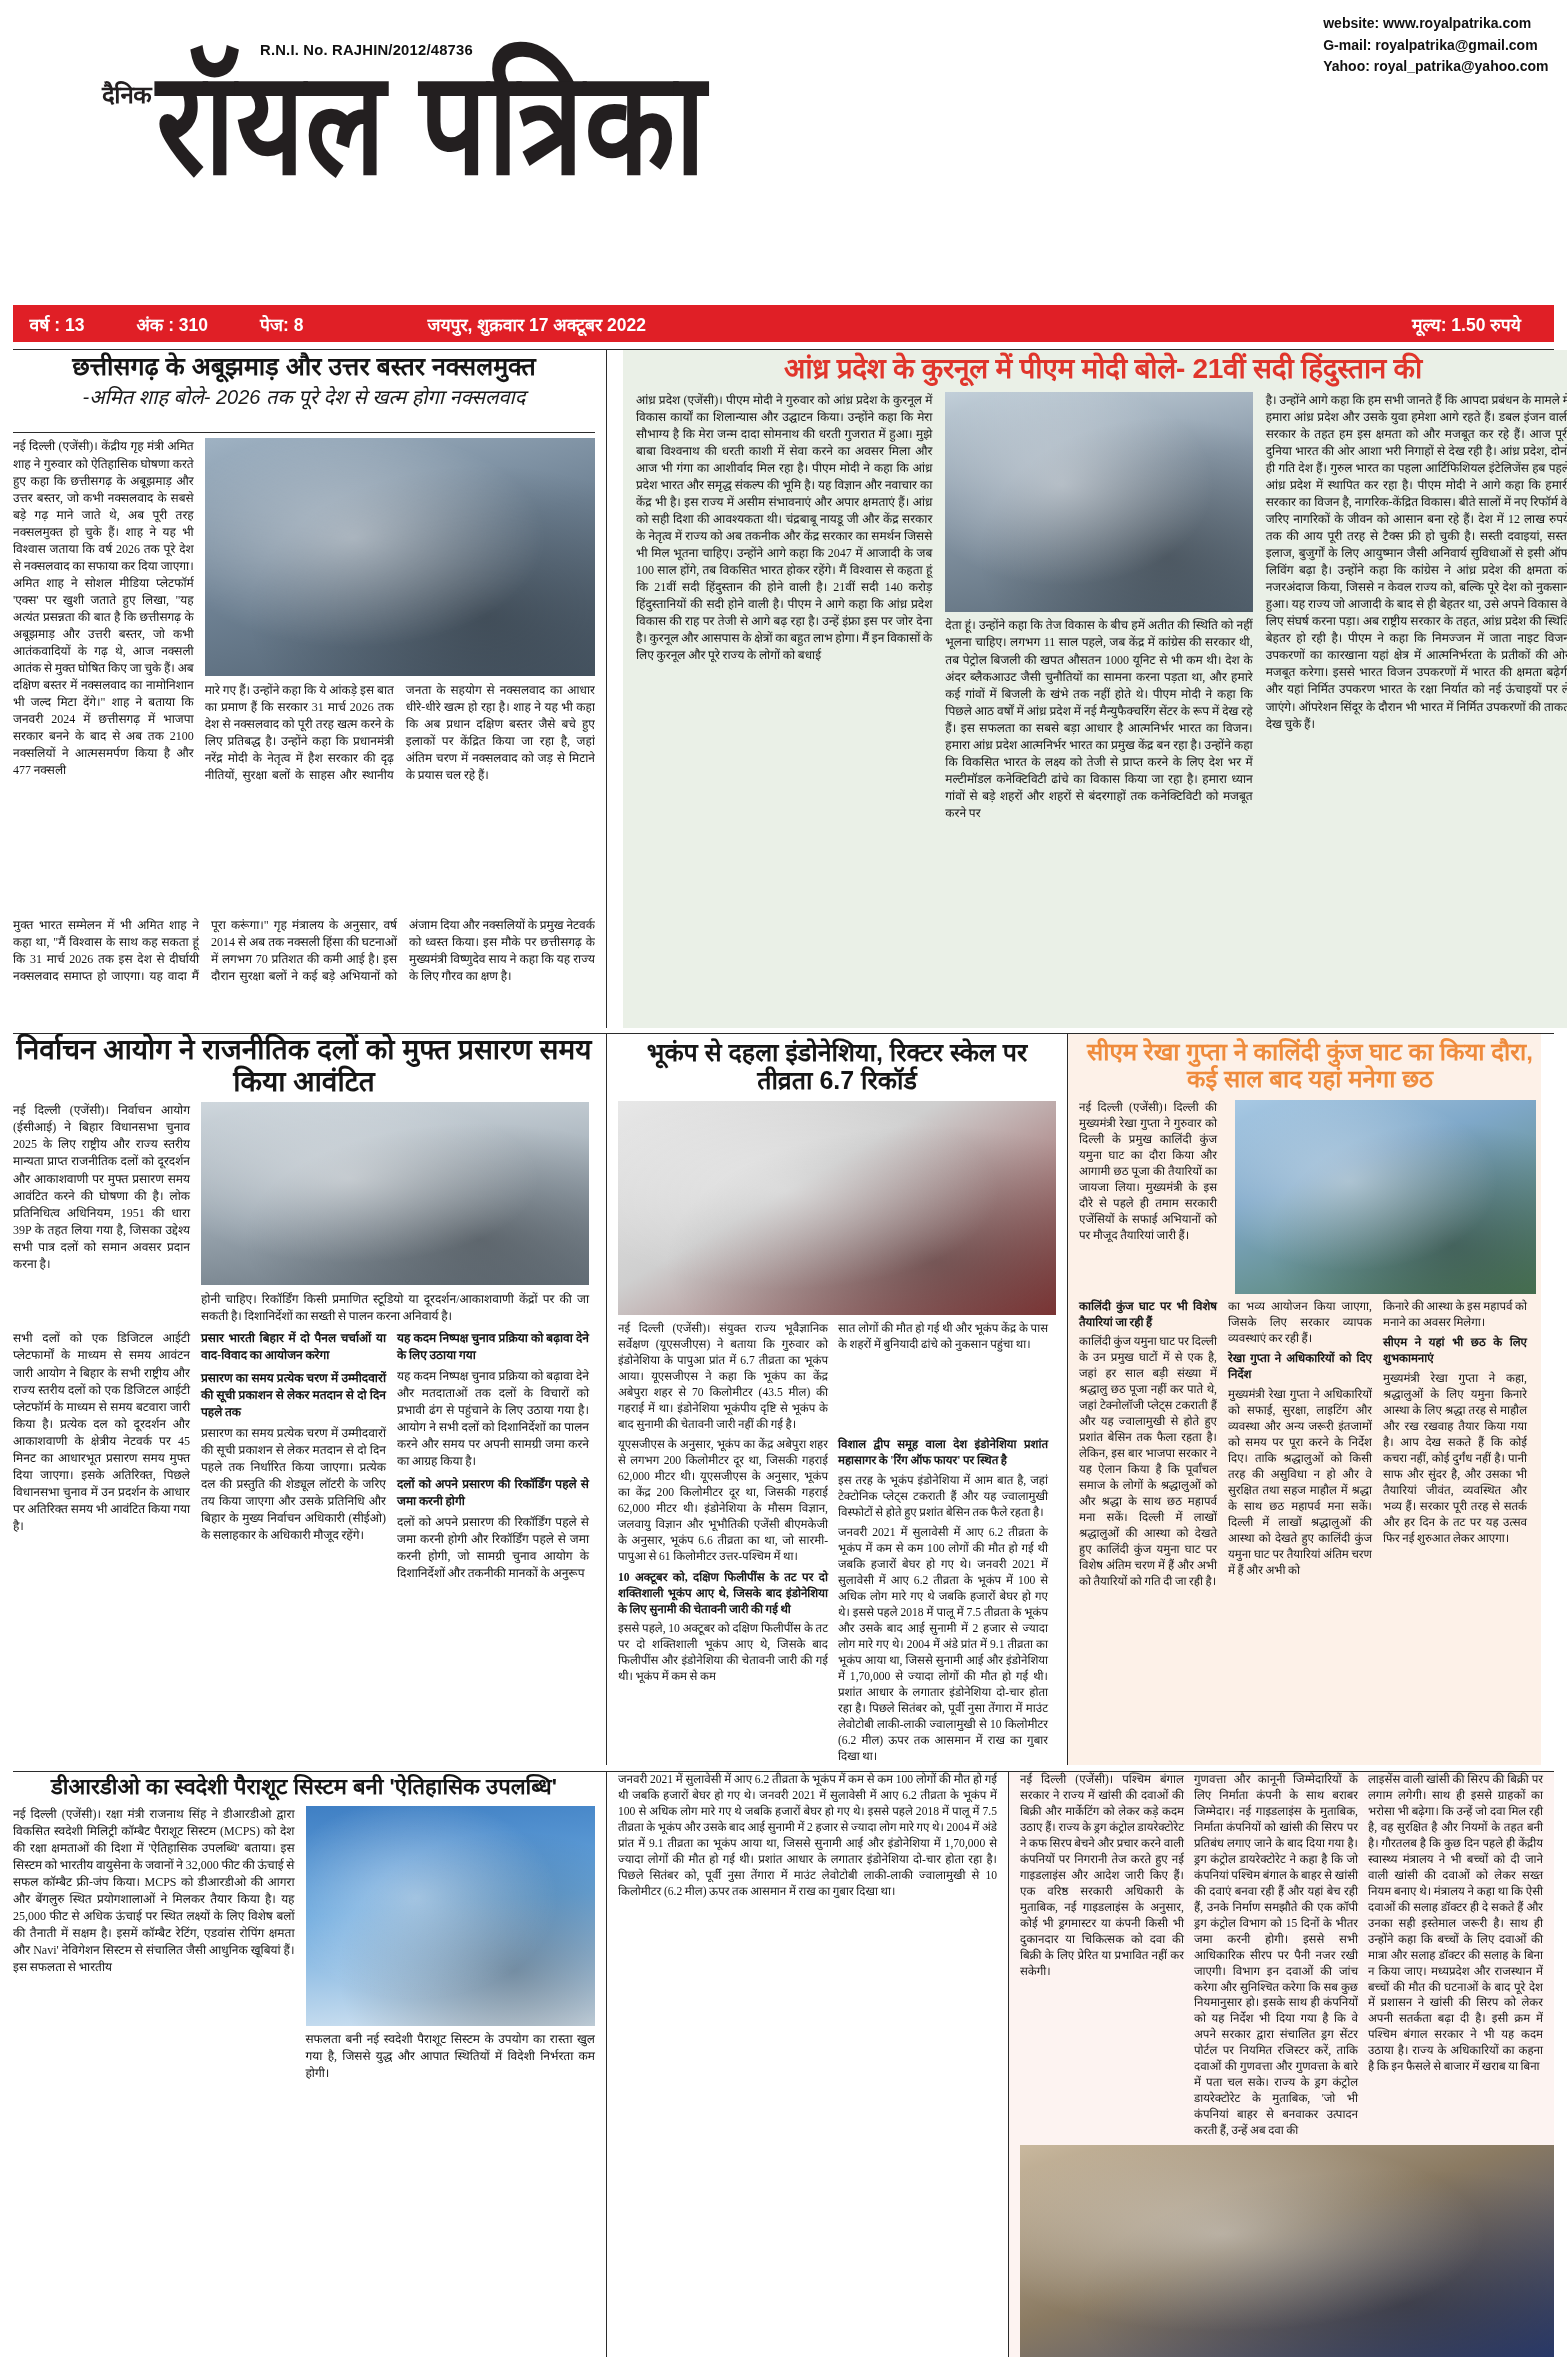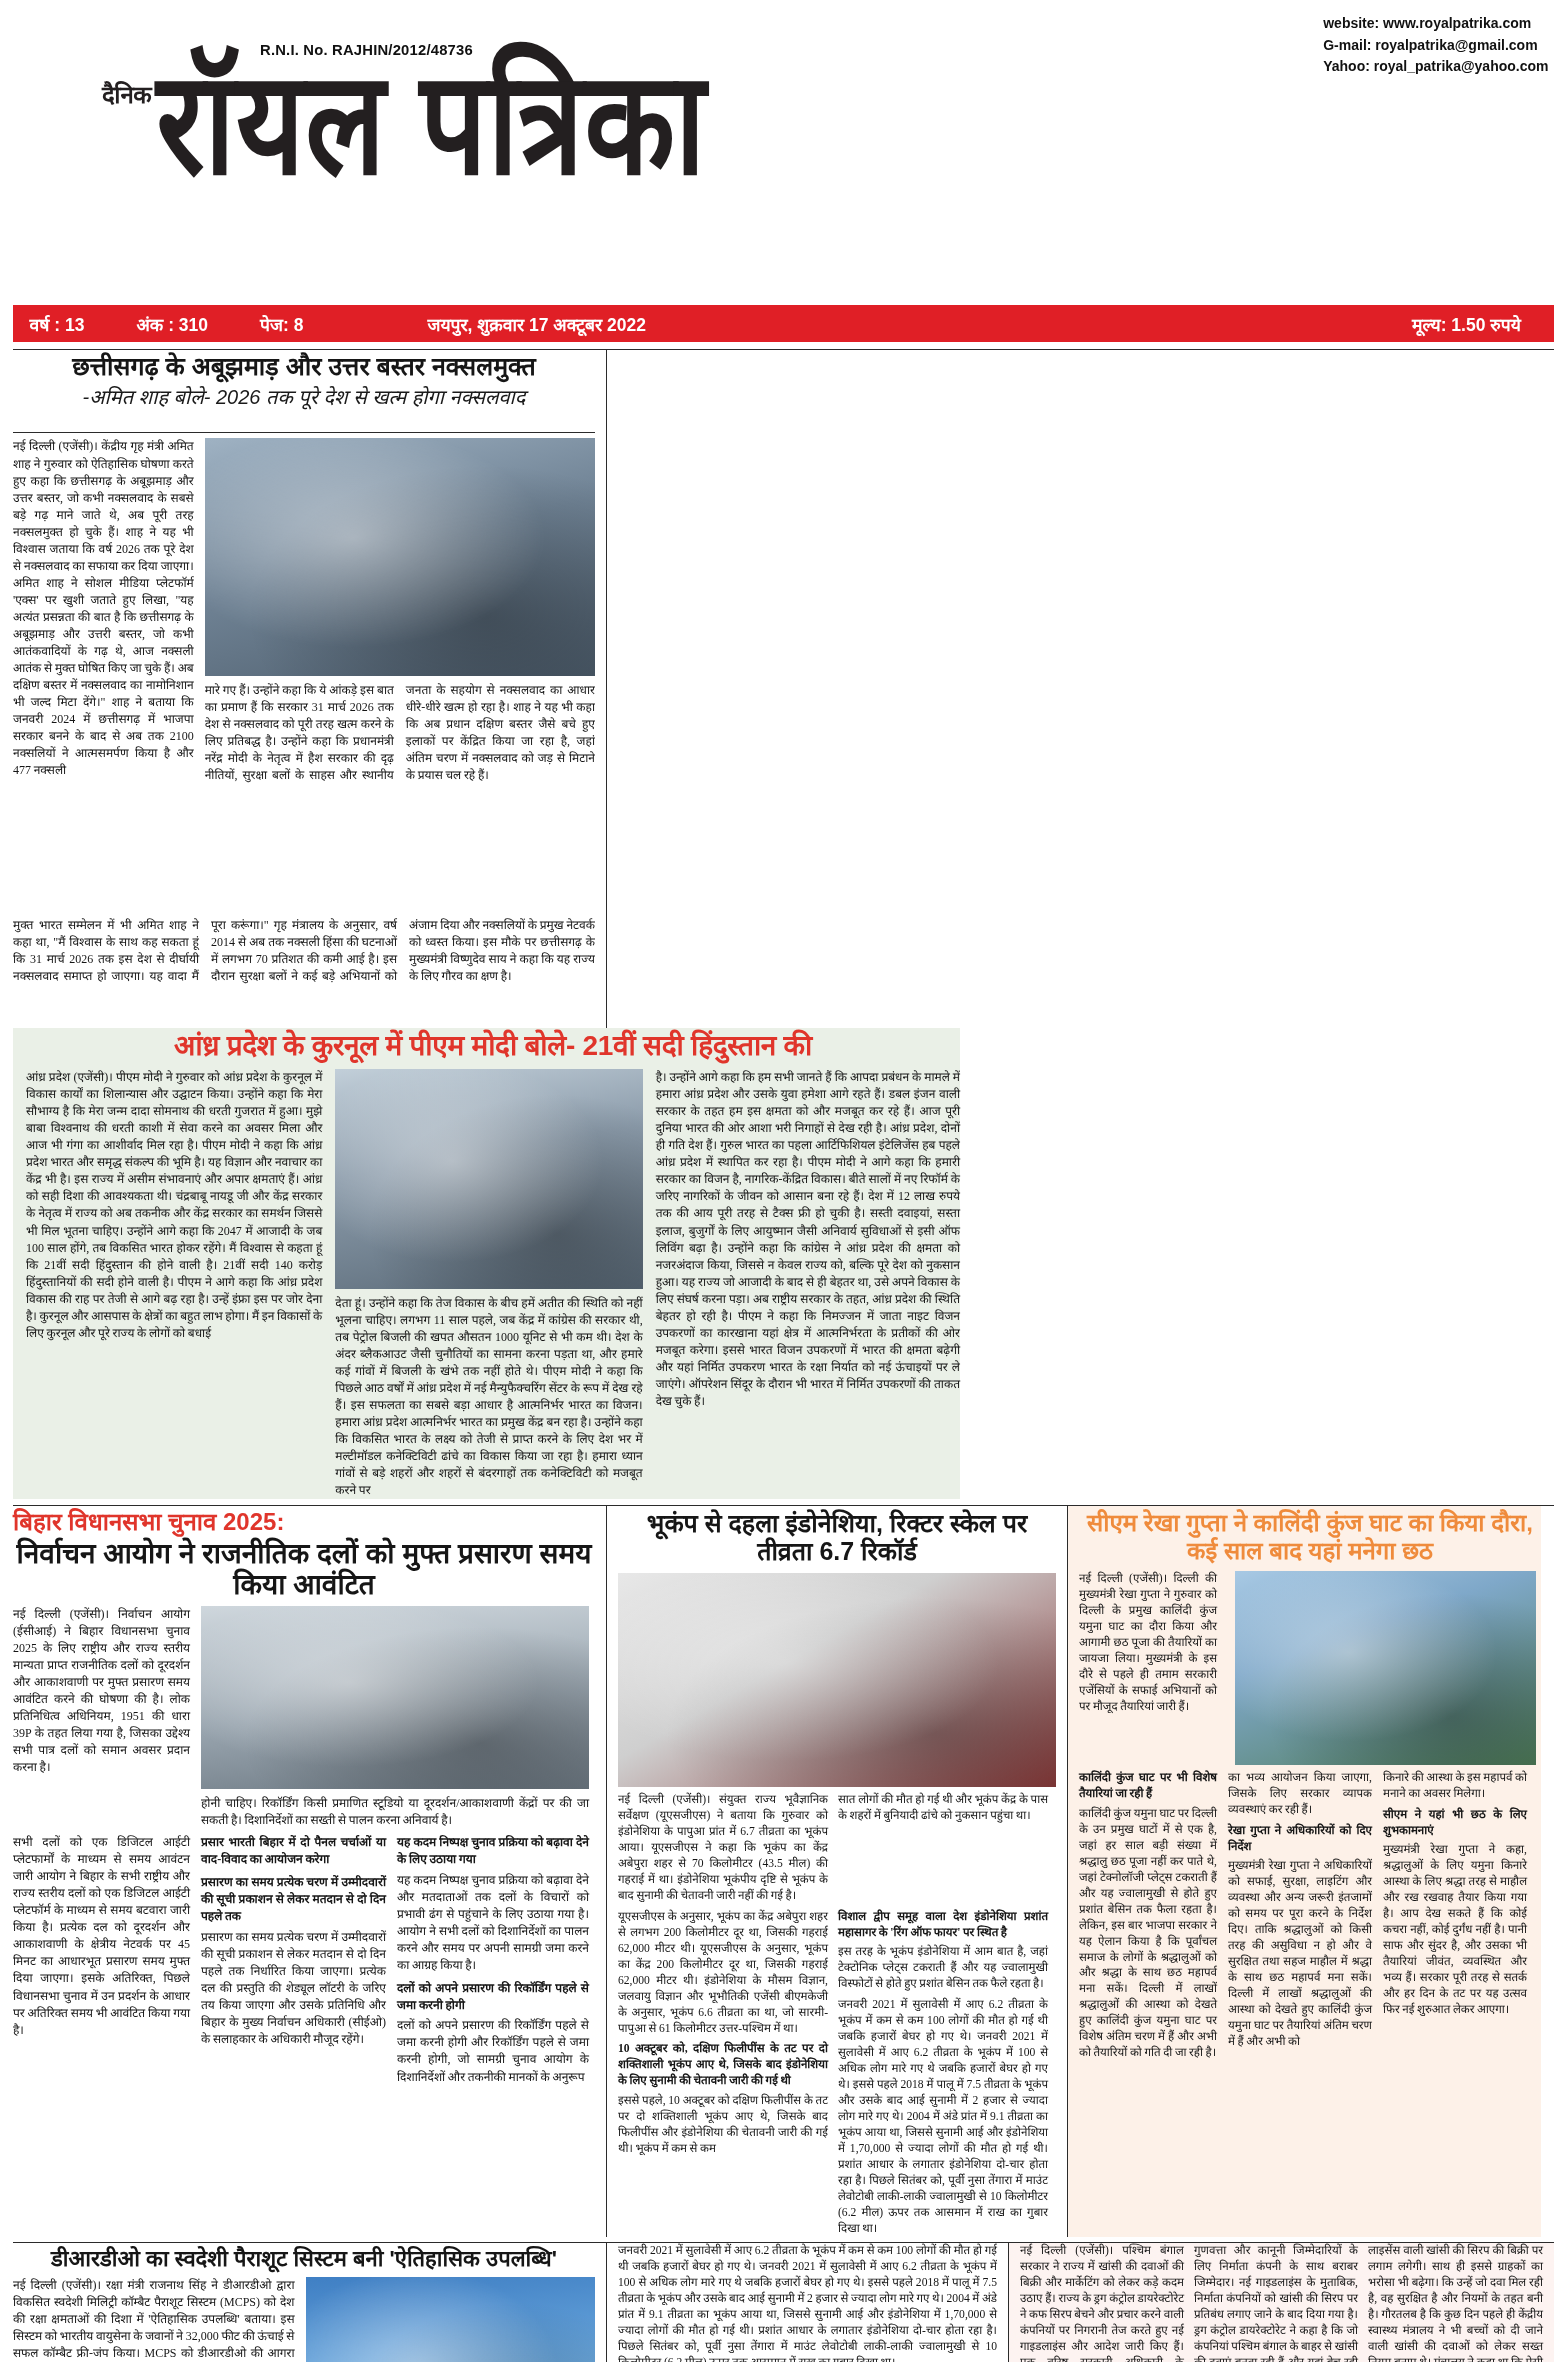--- a/index.html
+++ b/index.html
@@ -53,21 +53,21 @@
   }
   .body-col.small { font-size: 11.6px; line-height: 1.38; }
   .hl-black {
     font-weight: 700; color: #161616; text-align: center; line-height: 1.12;
   }
   .hl-red { font-weight: 700; color: #e0352b; text-align: center; line-height: 1.12; }
   .hl-orange { font-weight: 700; color: #ef8b3c; text-align: center; line-height: 1.14; }
   .rule { border-top: 1.8px solid #2b2b2b; }
 
   
-  .toprow { display: flex; gap: 0; flex-direction: column; }
+  .toprow { display: flex; gap: 16px; }
   .left-story { width: 594px; padding-right: 11px; border-right: 1.8px solid #2b2b2b; }
   .right-story { width: 947px; padding-left: 13px; background: #eaf0e7; }
 
   .left-h1 { font-size: 25px; padding: 1.8px 0 2.8px; }
   .left-h2 {
     font-size: 20px; font-style: italic; font-weight: 400; text-align: center;
     border-bottom: 1.8px solid #2b2b2b; padding-bottom: 22px; margin-bottom: 5.5px;
   }
   .right-h1 { font-size: 28px; padding: 2.8px 0 7.4px; letter-spacing: -0.3px; }
 
@@ -166,21 +166,20 @@
           <div class="body-col">देता हूं। उन्होंने कहा कि तेज विकास के बीच हमें अतीत की स्थिति को नहीं भूलना चाहिए। लगभग 11 साल पहले, जब केंद्र में कांग्रेस की सरकार थी, तब पेट्रोल बिजली की खपत औसतन 1000 यूनिट से भी कम थी। देश के अंदर ब्लैकआउट जैसी चुनौतियों का सामना करना पड़ता था, और हमारे कई गांवों में बिजली के खंभे तक नहीं होते थे। पीएम मोदी ने कहा कि पिछले आठ वर्षों में आंध्र प्रदेश में नई मैन्युफैक्चरिंग सेंटर के रूप में देख रहे हैं। इस सफलता का सबसे बड़ा आधार है आत्मनिर्भर भारत का विजन। हमारा आंध्र प्रदेश आत्मनिर्भर भारत का प्रमुख केंद्र बन रहा है। उन्होंने कहा कि विकसित भारत के लक्ष्य को तेजी से प्राप्त करने के लिए देश भर में मल्टीमॉडल कनेक्टिविटी ढांचे का विकास किया जा रहा है। हमारा ध्यान गांवों से बड़े शहरों और शहरों से बंदरगाहों तक कनेक्टिविटी को मजबूत करने पर</div>
         </div>
         <div class="body-col" style="width:305px;">है। उन्होंने आगे कहा कि हम सभी जानते हैं कि आपदा प्रबंधन के मामले में हमारा आंध्र प्रदेश और उसके युवा हमेशा आगे रहते हैं। डबल इंजन वाली सरकार के तहत हम इस क्षमता को और मजबूत कर रहे हैं। आज पूरी दुनिया भारत की ओर आशा भरी निगाहों से देख रही है। आंध्र प्रदेश, दोनों ही गति देश हैं। गुरुल भारत का पहला आर्टिफिशियल इंटेलिजेंस हब पहले आंध्र प्रदेश में स्थापित कर रहा है। पीएम मोदी ने आगे कहा कि हमारी सरकार का विजन है, नागरिक-केंद्रित विकास। बीते सालों में नए रिफॉर्म के जरिए नागरिकों के जीवन को आसान बना रहे हैं। देश में 12 लाख रुपये तक की आय पूरी तरह से टैक्स फ्री हो चुकी है। सस्ती दवाइयां, सस्ता इलाज, बुजुर्गों के लिए आयुष्मान जैसी अनिवार्य सुविधाओं से इसी ऑफ लिविंग बढ़ा है। उन्होंने कहा कि कांग्रेस ने आंध्र प्रदेश की क्षमता को नजरअंदाज किया, जिससे न केवल राज्य को, बल्कि पूरे देश को नुकसान हुआ। यह राज्य जो आजादी के बाद से ही बेहतर था, उसे अपने विकास के लिए संघर्ष करना पड़ा। अब राष्ट्रीय सरकार के तहत, आंध्र प्रदेश की स्थिति बेहतर हो रही है। पीएम ने कहा कि निमज्जन में जाता नाइट विजन उपकरणों का कारखाना यहां क्षेत्र में आत्मनिर्भरता के प्रतीकों की ओर मजबूत करेगा। इससे भारत विजन उपकरणों में भारत की क्षमता बढ़ेगी और यहां निर्मित उपकरण भारत के रक्षा निर्यात को नई ऊंचाइयों पर ले जाएंगे। ऑपरेशन सिंदूर के दौरान भी भारत में निर्मित उपकरणों की ताकत देख चुके हैं।</div>
       </div>
     </div>
   </div>
 
   <div class="midrow rule">
 
     <div class="mid-a">
-      <div class="hl-red mid-a-kicker">बिहार विधानसभा चुनाव 2025:</div>
       <div class="hl-black mid-a-h1">निर्वाचन आयोग ने राजनीतिक दलों को मुफ्त प्रसारण समय किया आवंटित</div>
       <div style="display:flex;gap:11px;">
         <div class="body-col" style="width:177px;">नई दिल्ली (एजेंसी)। निर्वाचन आयोग (ईसीआई) ने बिहार विधानसभा चुनाव 2025 के लिए राष्ट्रीय और राज्य स्तरीय मान्यता प्राप्त राजनीतिक दलों को दूरदर्शन और आकाशवाणी पर मुफ्त प्रसारण समय आवंटित करने की घोषणा की है। लोक प्रतिनिधित्व अधिनियम, 1951 की धारा 39P के तहत लिया गया है, जिसका उद्देश्य सभी पात्र दलों को समान अवसर प्रदान करना है।</div>
         <div style="width:388px;">
           <div class="photo ph-eci" style="height:183px;width:100%;margin-bottom:5.5px;"></div>
           <div class="body-col">होनी चाहिए। रिकॉर्डिंग किसी प्रमाणित स्टूडियो या दूरदर्शन/आकाशवाणी केंद्रों पर की जा सकती है। दिशानिर्देशों का सख्ती से पालन करना अनिवार्य है।</div>
         </div>
       </div>
       <div style="display:flex;gap:11px;margin-top:5.5px;">
         <div style="width:177px;">

